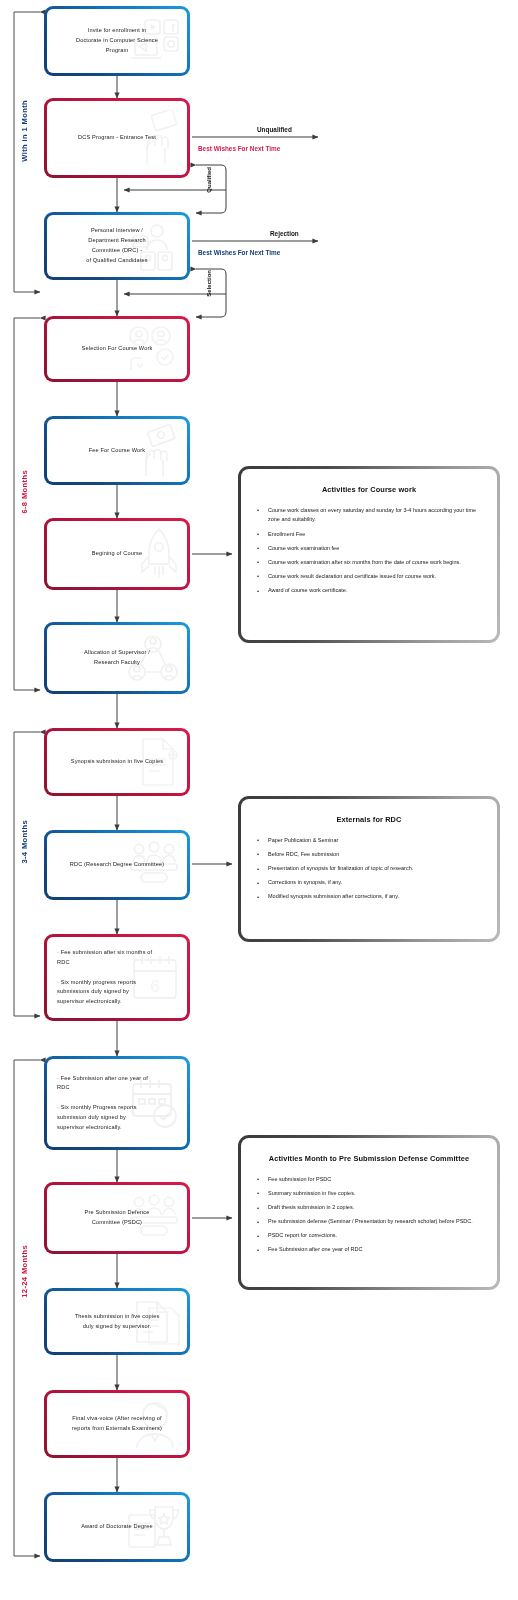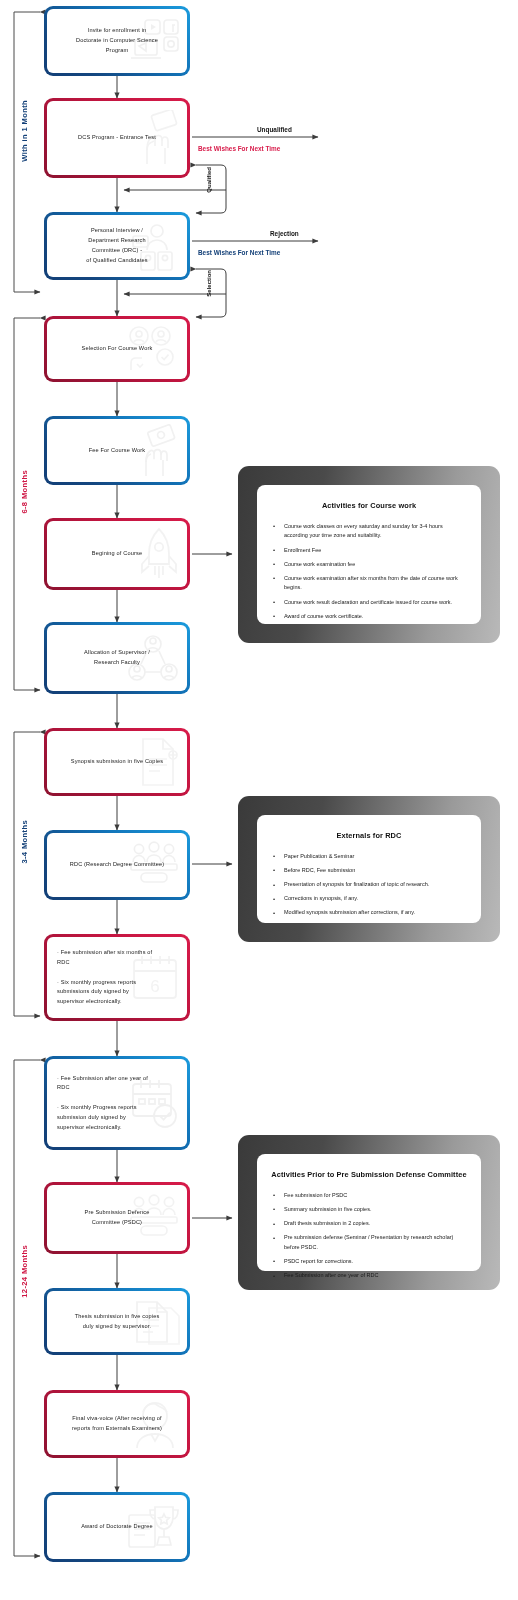--- a/index.html
+++ b/index.html
@@ -20,21 +20,21 @@
         padding:0 7px;font-weight:400;}
   .node .label.left{text-align:left;width:100%;padding:0 10px;}
   .node .wm{position:absolute;right:6px;top:50%;transform:translateY(-50%);
         z-index:1;opacity:.5;pointer-events:none;}
 
   .node.blue{background:linear-gradient(40deg,#123f77 0%,#14467f 22%,#1273b8 62%,#1b9bdd 100%);}
   .node.red {background:linear-gradient(40deg,#8e1230 0%,#9c1336 22%,#c21540 62%,#d81b4a 100%);}
 
   
   .card{position:absolute;left:238px;width:262px;border-radius:11px;
-        box-sizing:border-box;padding:19px;
+        box-sizing:border-box;padding:3px;
         background:linear-gradient(100deg,#3a3a3a 0%,#4a4a4a 30%,#9a9a9a 75%,#b9b9b9 100%);}
   .card .cinner{background:#fff;border-radius:8px;width:100%;height:100%;
         box-sizing:border-box;padding:11px 13px 11px 13px;}
   .card h3{margin:4px 0 10px 0;text-align:center;font-size:7.4px;
         font-weight:700;letter-spacing:.1px;line-height:1.6;color:#111;}
   .card ul{margin:0;padding:0;list-style:none;}
   .card li{position:relative;padding-left:14px;font-size:5.5px;line-height:1.75;
         margin-bottom:4.5px;color:#1a1a1a;}
   .card li:before{content:"\2022";position:absolute;left:3px;top:-0.5px;font-size:6px;color:#222;}
 
@@ -430,21 +430,21 @@
         <li>Before RDC, Fee submission</li>
         <li>Presentation of synopsis for finalization of topic of research.</li>
         <li>Corrections in synopsis, if any.</li>
         <li>Modified synopsis submission after corrections, if any.</li>
       </ul>
     </div>
   </div>
 
   <div class="card" style="top:1135px;height:155px;">
     <div class="cinner">
-      <h3>Activities Prior to Pre Submission Defense Committee</h3>
+      <h3>Activities Month to Pre Submission Defense Committee</h3>
       <ul>
         <li>Fee submission for PSDC</li>
         <li>Summary submission in five copies.</li>
         <li>Draft thesis submission in 2 copies.</li>
         <li>Pre submission defense (Seminar / Presentation by research scholar) before PSDC.</li>
         <li>PSDC report for corrections.</li>
         <li>Fee Submission after one year of RDC</li>
       </ul>
     </div>
   </div>

